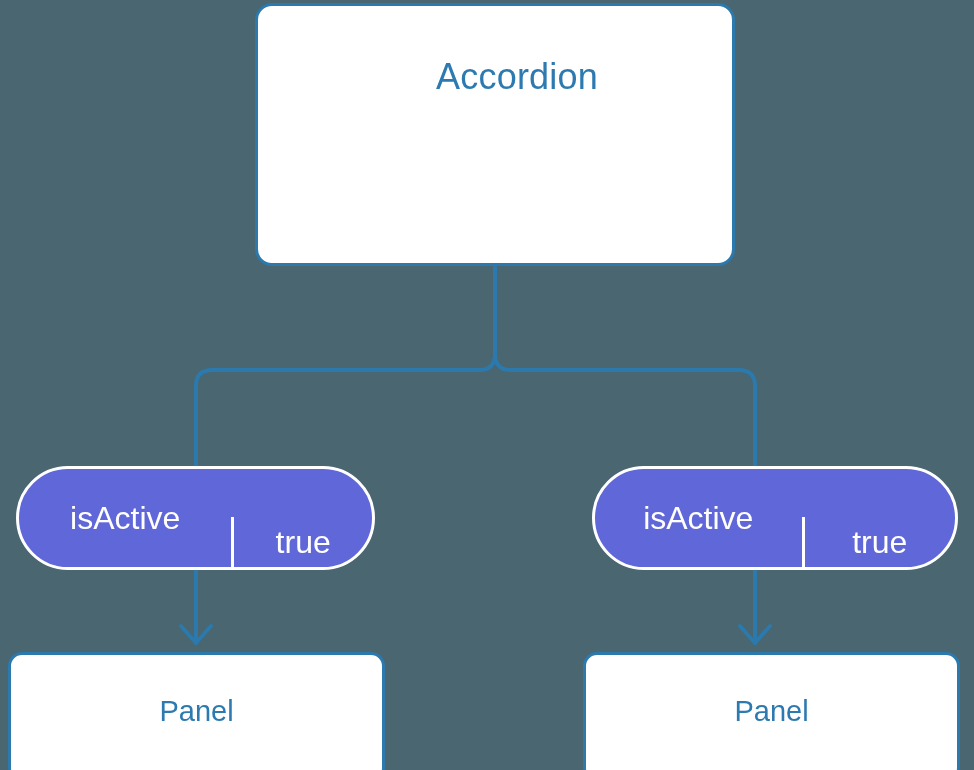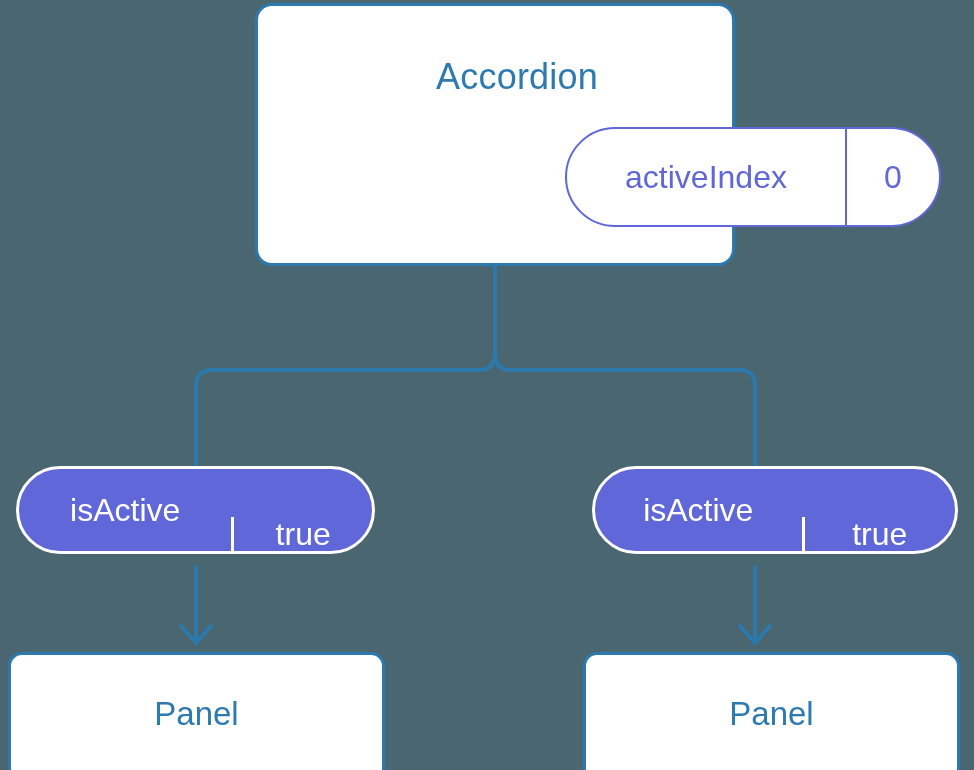--- a/index.html
+++ b/index.html
@@ -111,21 +111,21 @@
     width: 376px;
     height: 100px;
     font-size: 32px;
   }
   #pill-active-index .pill-key { width: 281px; }
   #pill-active-index .pill-val { width: 95px; }
 
   
   .pill-isactive {
     top: 466px;
-    height: 88px;
+    height: 104px;
     font-size: 32px;
   }
   #pill-isactive-left {
     left: 16px;
     width: 359px;
   }
   #pill-isactive-left .pill-key { width: 216px; }
   #pill-isactive-left .pill-val { width: 143px; }
 
   #pill-isactive-right {
@@ -145,21 +145,21 @@
     border-radius: 14px;
     box-sizing: border-box;
   }
   .panel-card .panel-label {
     position: absolute;
     left: 0;
     right: 0;
     top: 40px;
     text-align: center;
     color: #2d7ab0;
-    font-size: 33px;
+    font-size: 29px;
   }
   #panel-left  { left: 8px;   width: 377px; }
   #panel-right { left: 583px; width: 377px; }
 </style>
 </head>
 <body>
 
 <div id="stage">
 
   <svg id="connectors" viewBox="0 0 974 770" width="974" height="770" aria-hidden="true">
@@ -183,24 +183,20 @@
 
     <g>
       <line x1="755" y1="567" x2="755" y2="643" stroke="#2b79ad" stroke-width="4" stroke-linecap="round"></line>
       <polyline points="740,626 755,643 770,626" fill="none" stroke="#2b79ad" stroke-width="4" stroke-linecap="round" stroke-linejoin="round"></polyline>
     </g>
   </svg>
 
   <div class="card" id="accordion-card">
     <div class="card-title">Accordion</div>
 
-    <div class="pill pill-outline" id="pill-active-index">
-      <span class="pill-key">activeIndex</span>
-      <span class="pill-val">0</span>
-    </div>
   </div>
 
   <div class="pill pill-solid pill-isactive" id="pill-isactive-left">
     <span class="pill-key">isActive</span>
     <span class="pill-val">true</span>
   </div>
 
   <div class="panel-card" id="panel-left">
     <div class="panel-label">Panel</div>
   </div>

